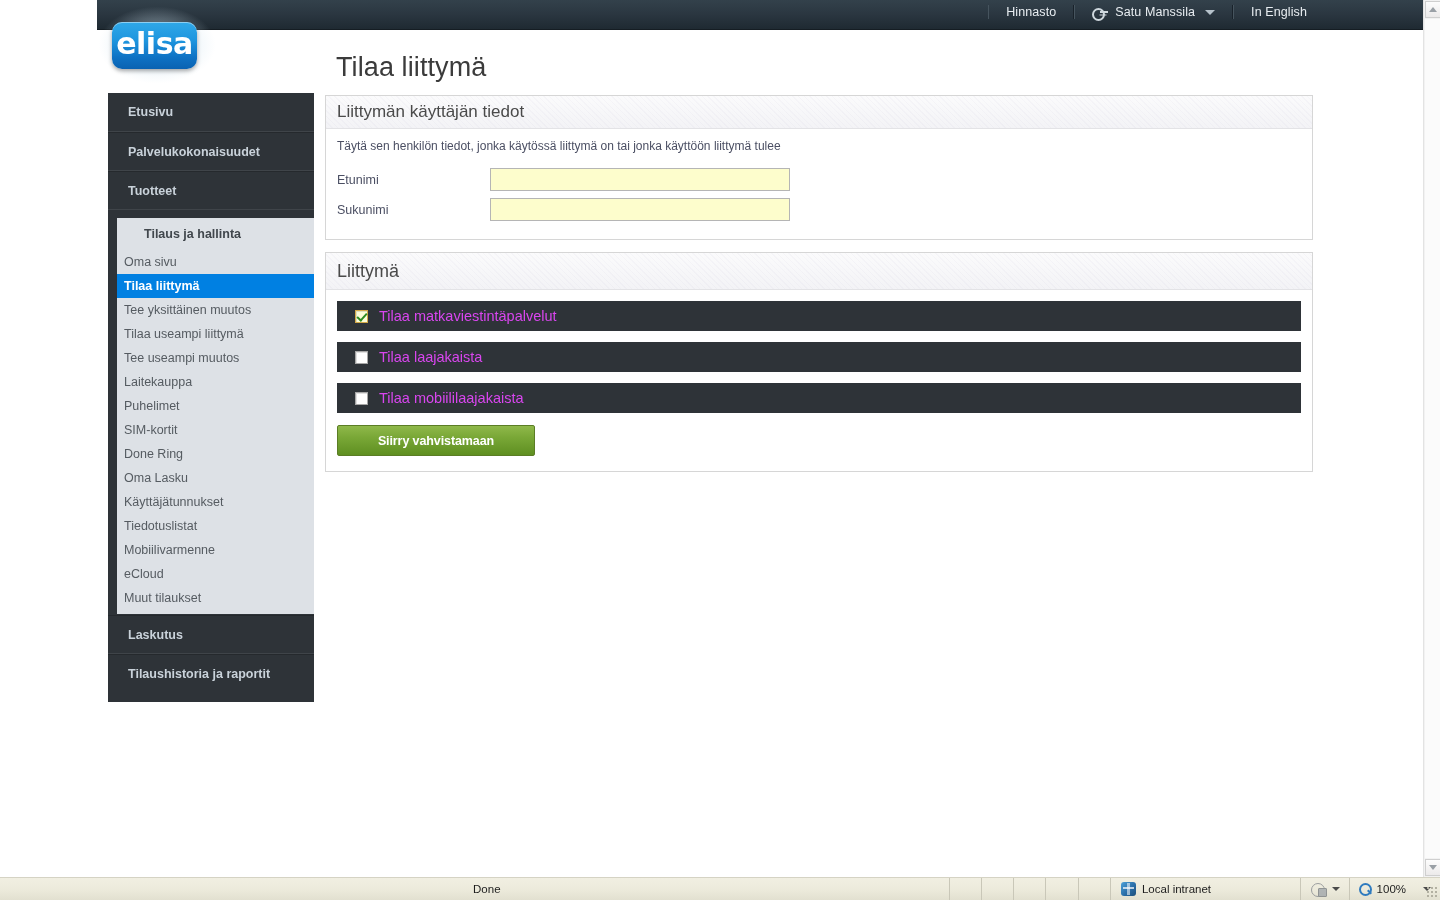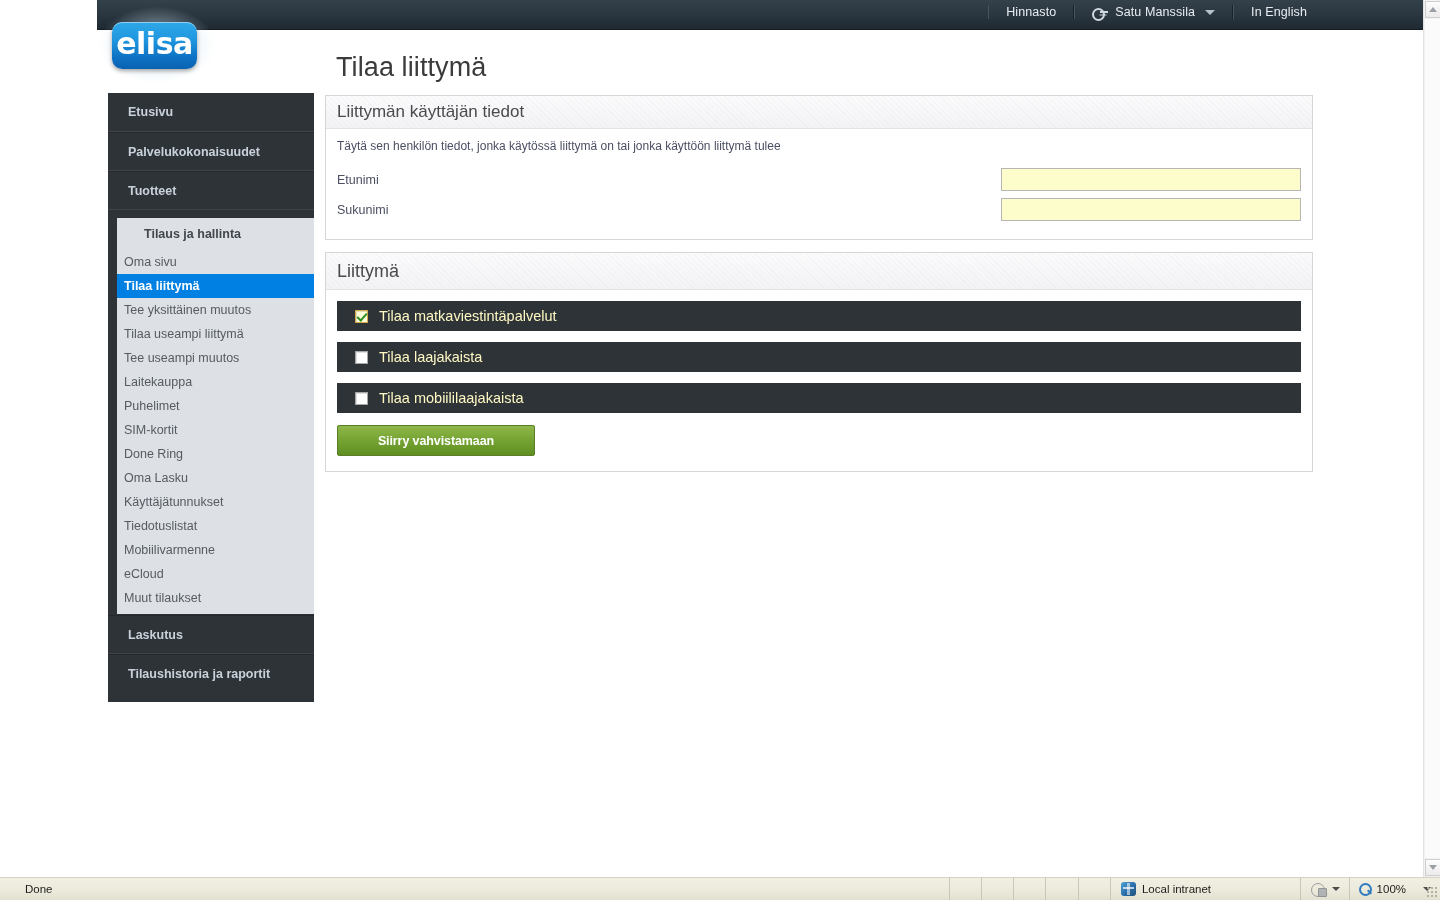--- a/index.html
+++ b/index.html
@@ -178,21 +178,20 @@
 
   .helptext{
     font-size:12px;
     color:#4b4f63;
     margin:0 0 12px 0;
   }
   .formrow{
     display:flex; align-items:center;
     height:29px;
     margin-bottom:1px;
-    justify-content:space-between;
   }
   .formrow label{
     width:153px;
     font-size:12.5px;
     color:#4b4f63;
   }
   .formrow input{
     width:300px; height:23px;
     background:#fdfdcc;
     border:1px solid #b5b5b5;
@@ -228,21 +227,21 @@
     content:"";
     position:absolute;
     left:3px; top:0px;
     width:4px; height:8px;
     border:solid #2e8b20;
     border-width:0 2px 2px 0;
     transform:rotate(42deg);
   }
   .cbrow span{
     font-size:14.5px;
-    color:#fef9c3;
+    color:#d946ef;
   }
 
   .gbtn{
     width:198px; height:31px;
     border:1px solid #5b7d25;
     border-radius:2px;
     background: linear-gradient(to bottom, #8fb84a 0%, #7aa837 38%, #5f8f21 100%);
     color:#ffffff;
     font-size:12.5px;
     font-weight:700;
@@ -281,21 +280,21 @@
   
   #statusbar{
     position:absolute; left:0; bottom:0;
     width:1440px; height:23px;
     background:linear-gradient(to bottom,#f1efe2 0%, #eceadb 55%, #e2e0d0 100%);
     border-top:1px solid #d5d3c4;
     display:flex; align-items:center;
     font-size:11.5px;
     color:#1d1d1d;
   }
-  #status-text{ padding-left:25px; width:1000px; }
+  #status-text{ padding-left:25px; width:1000px;text-align:center; }
   .sb-sep{
     width:34px; height:22px;
     border-left:1px solid #c9c7b8;
   }
   #zone-box{
     display:flex; align-items:center; gap:6px;
     border-left:1px solid #c9c7b8;
     height:22px;
     padding:0 10px 0 10px;
     width:199px;

